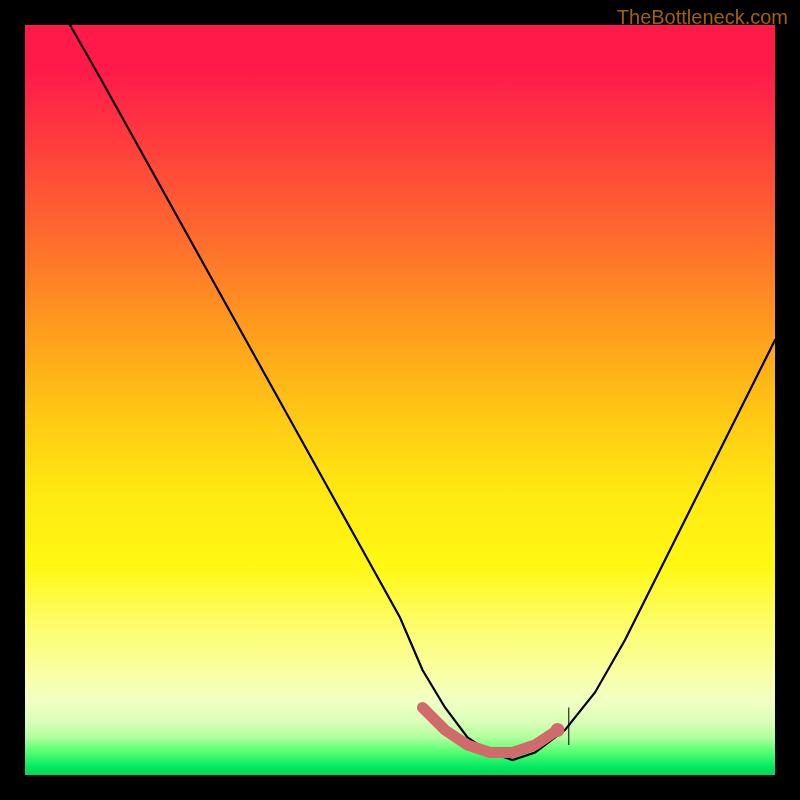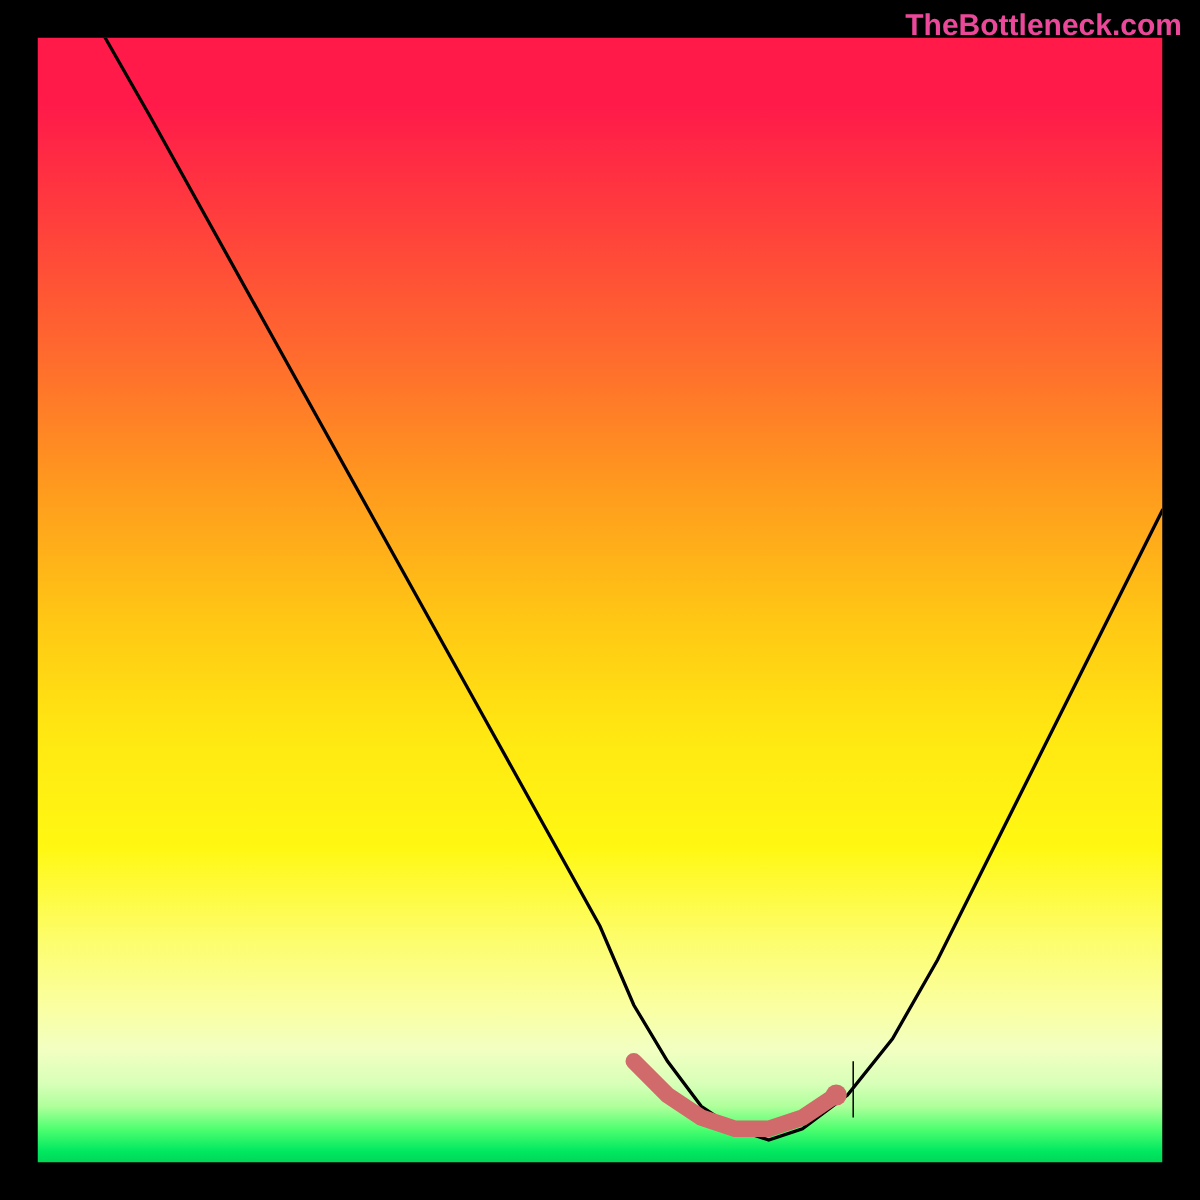--- a/index.html
+++ b/index.html
@@ -9,22 +9,22 @@
     width: 800px;
     height: 800px;
     background: #000;
   }
   .watermark {
     position: absolute;
     top: 6px;
     right: 12px;
     font-family: Arial, Helvetica, sans-serif;
     font-size: 20px;
-    font-weight: 700;
-    color: #ec4899;
+    font-weight: 400;
+    color: #a16207;
     z-index: 10;
   }
   .plot-area {
     position: absolute;
     left: 25px;
     top: 25px;
     width: 750px;
     height: 750px;
     overflow: hidden;
   }

